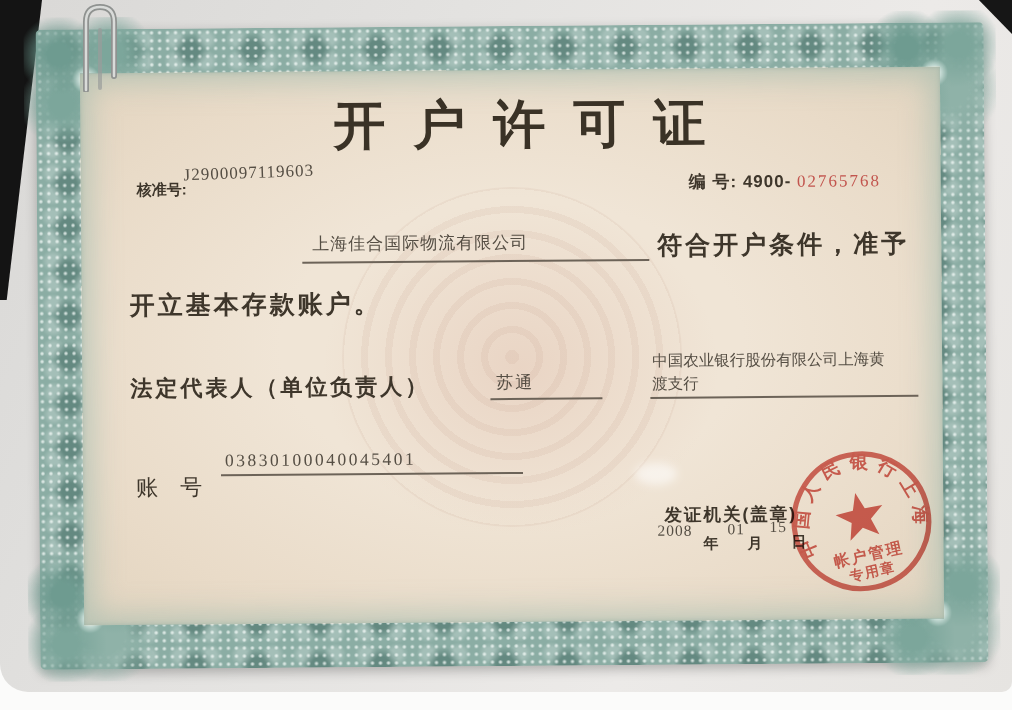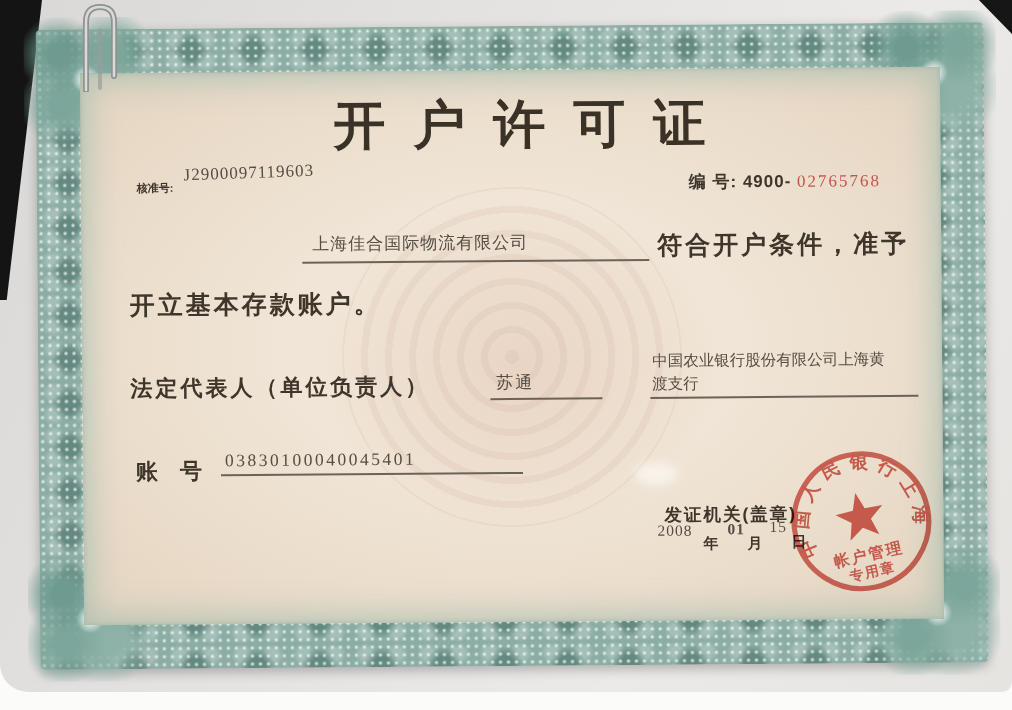--- a/index.html
+++ b/index.html
@@ -68,21 +68,21 @@
   }
   
   .t{position:absolute;white-space:nowrap;color:#3e362b;}
   .sans{font-family:"Liberation Sans", sans-serif;}
   .serifv{font-family:"Liberation Serif", serif;color:#554e44;}
   .cert-title{
     left:0;right:0;top:64px;text-align:center;padding-left:46px;
     font-size:52px;font-weight:700;letter-spacing:28px;color:#3a3226;
     font-family:"Liberation Serif", serif;
   }
-  .approval-label{left:100px;top:152px;font-size:11px;font-weight:700;}
+  .approval-label{left:100px;top:152px;font-size:15px;font-weight:700;}
   .approval-number{left:147px;top:135px;font-size:17px;transform:rotate(-1.6deg);letter-spacing:1px;}
   .serial-group{left:652px;top:146px;font-size:17px;font-weight:700;letter-spacing:1px;}
   .serial-number{color:#c2554e;font-weight:400;font-family:"Liberation Serif", serif;letter-spacing:2px;text-align:center;}
   .body-reviewed{left:158px;top:204px;font-size:25px;font-weight:700;letter-spacing:2px;}
   .company-underline{
     position:absolute;left:265px;top:176px;width:347px;height:58px;
     border-bottom:2px solid #6c6358;display:flex;align-items:flex-end;
   }
   .company-name{font-size:17px;padding:0 0 6px 10px;letter-spacing:1px;white-space:nowrap;}
   .body-condition{left:620px;top:204px;font-size:25px;font-weight:700;letter-spacing:3px;}
@@ -95,32 +95,32 @@
   .rep-name{font-size:17px;padding:0 0 4px 6px;letter-spacing:2px;}
   .bank-label{left:528px;top:348px;font-size:22px;font-weight:700;letter-spacing:3px;}
   .bank-underline{
     position:absolute;left:612px;top:300px;width:268px;height:72px;
     border-bottom:2px solid #6c6358;display:flex;align-items:flex-end;
   }
   .bank-name{
     font-size:15.5px;line-height:1.45;width:240px;padding:0 0 2px 2px;
     white-space:normal;word-break:break-all;
   }
-  .account-label{left:97px;top:428px;font-size:22px;font-weight:700;}
+  .account-label{left:97px;top:444px;font-size:22px;font-weight:400;}
   .account-underline{
     position:absolute;left:182px;top:400px;width:302px;height:46px;
     border-bottom:2px solid #6c6358;display:flex;align-items:flex-end;
   }
   .account-number{font-size:17.5px;letter-spacing:2.5px;padding:0 0 3px 4px;}
   .issuer-label{left:625px;top:478px;font-size:17.5px;font-weight:700;letter-spacing:2px;}
   .date-num{position:absolute;font-size:15.5px;color:#554e44;font-family:"Liberation Serif", serif;letter-spacing:1px;}
   .date-char{position:absolute;font-size:15px;font-weight:700;color:#3e362b;font-family:"Liberation Sans", sans-serif;}
   .d-year{left:618px;top:497px;}
   .d-year-c{left:664px;top:510px;}
-  .d-month{left:688px;top:496px;font-weight:bold;}
+  .d-month{left:688px;top:496px;}
   .d-month-c{left:708px;top:510px;}
   .d-day{left:730px;top:494px;}
   .d-day-c{left:752px;top:509px;}
   
   .seal{
     position:absolute;left:748px;top:424px;width:148px;height:148px;
     transform:rotate(-12deg);opacity:0.84;mix-blend-mode:multiply;
   }
   
   .paperclip{position:absolute;left:76px;top:0px;width:50px;height:92px;z-index:5;}

